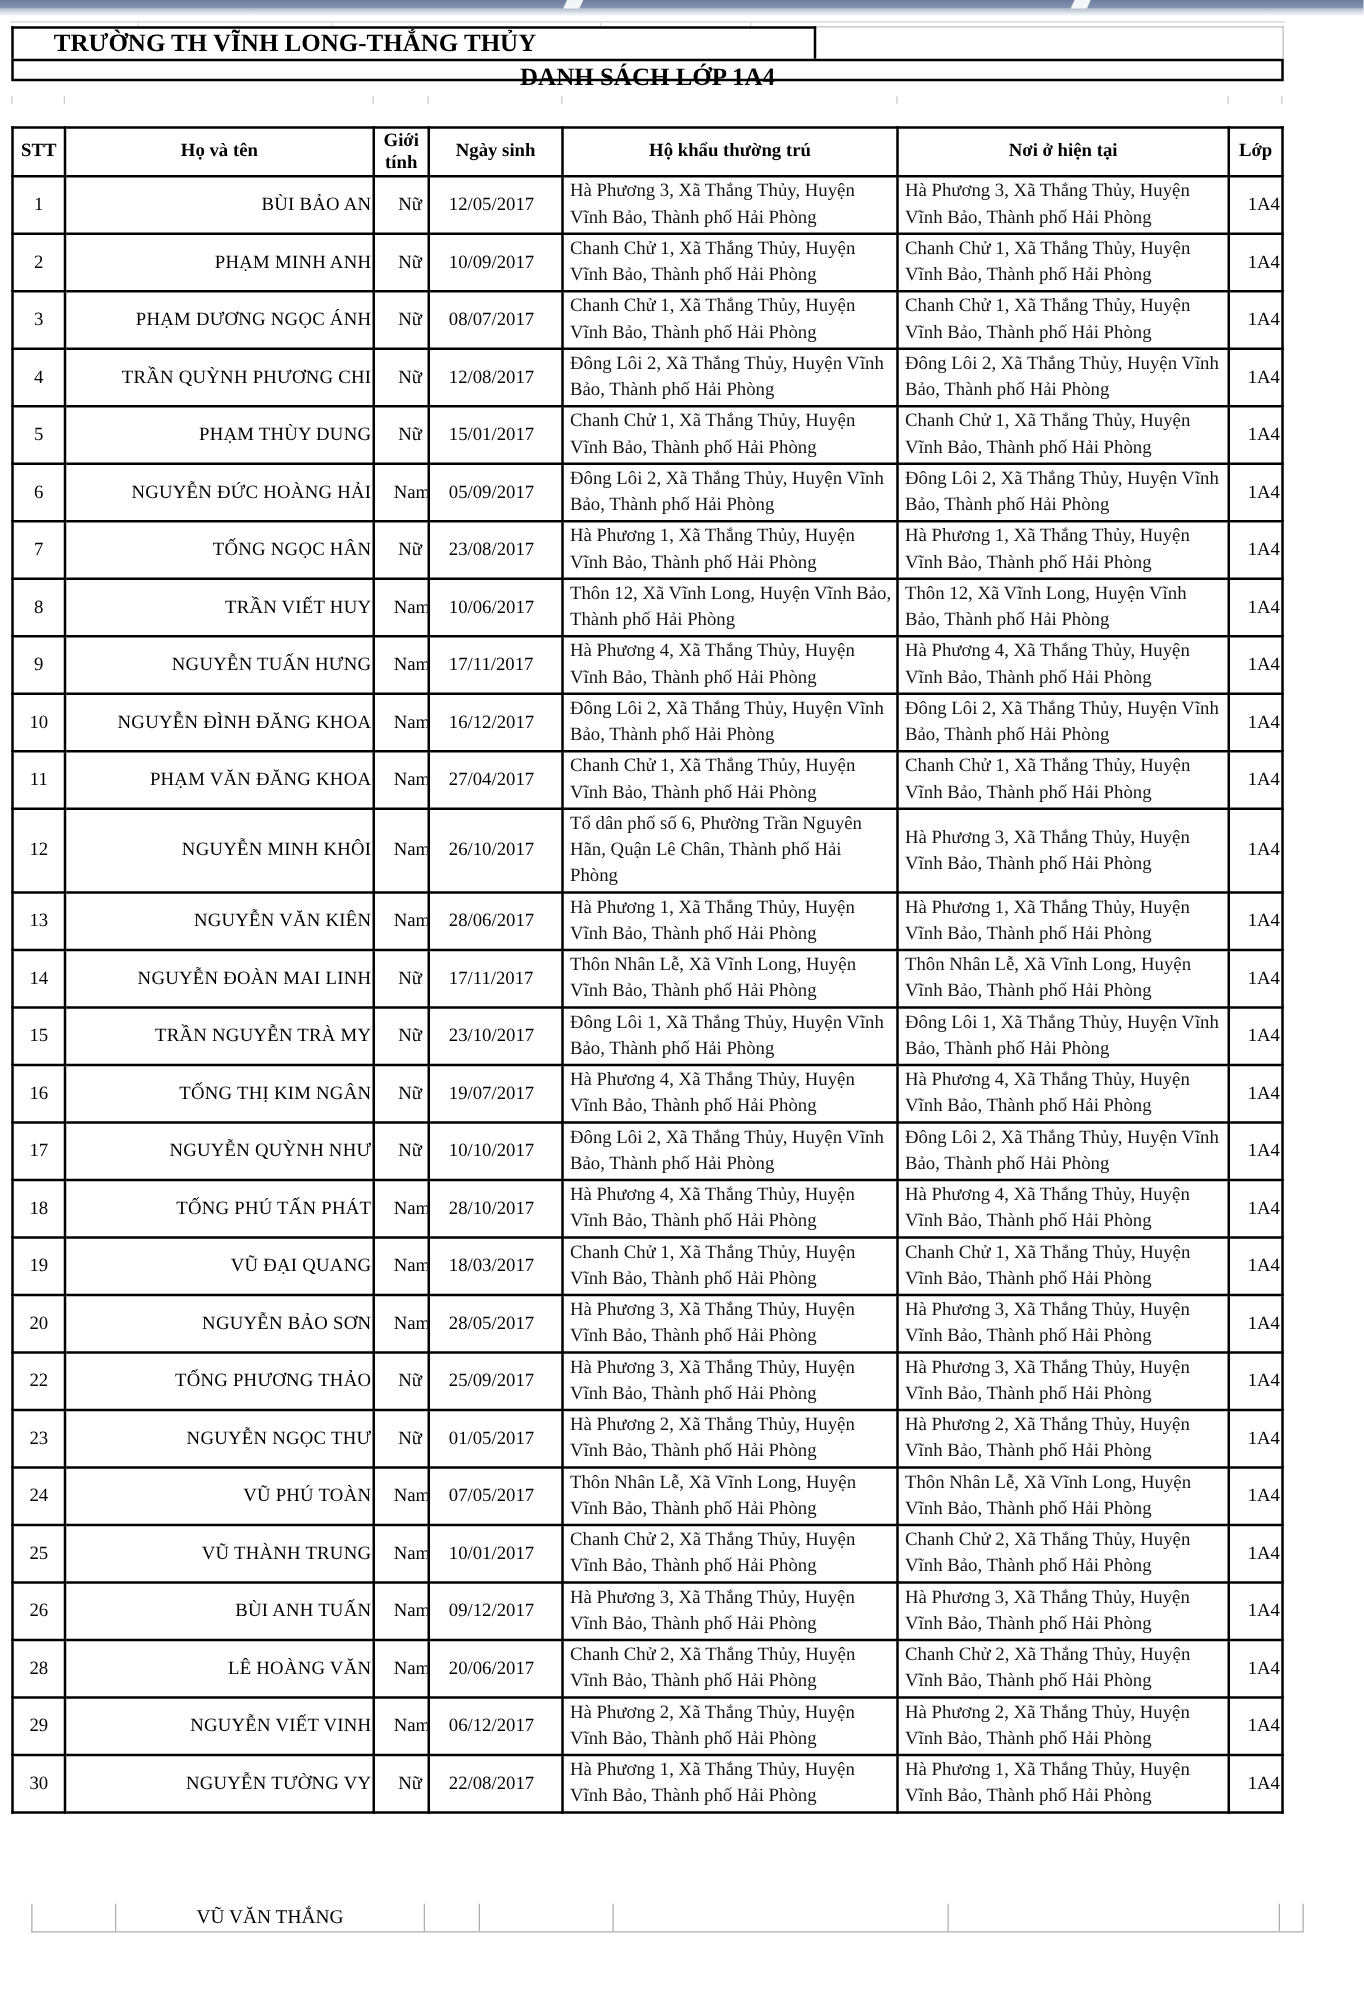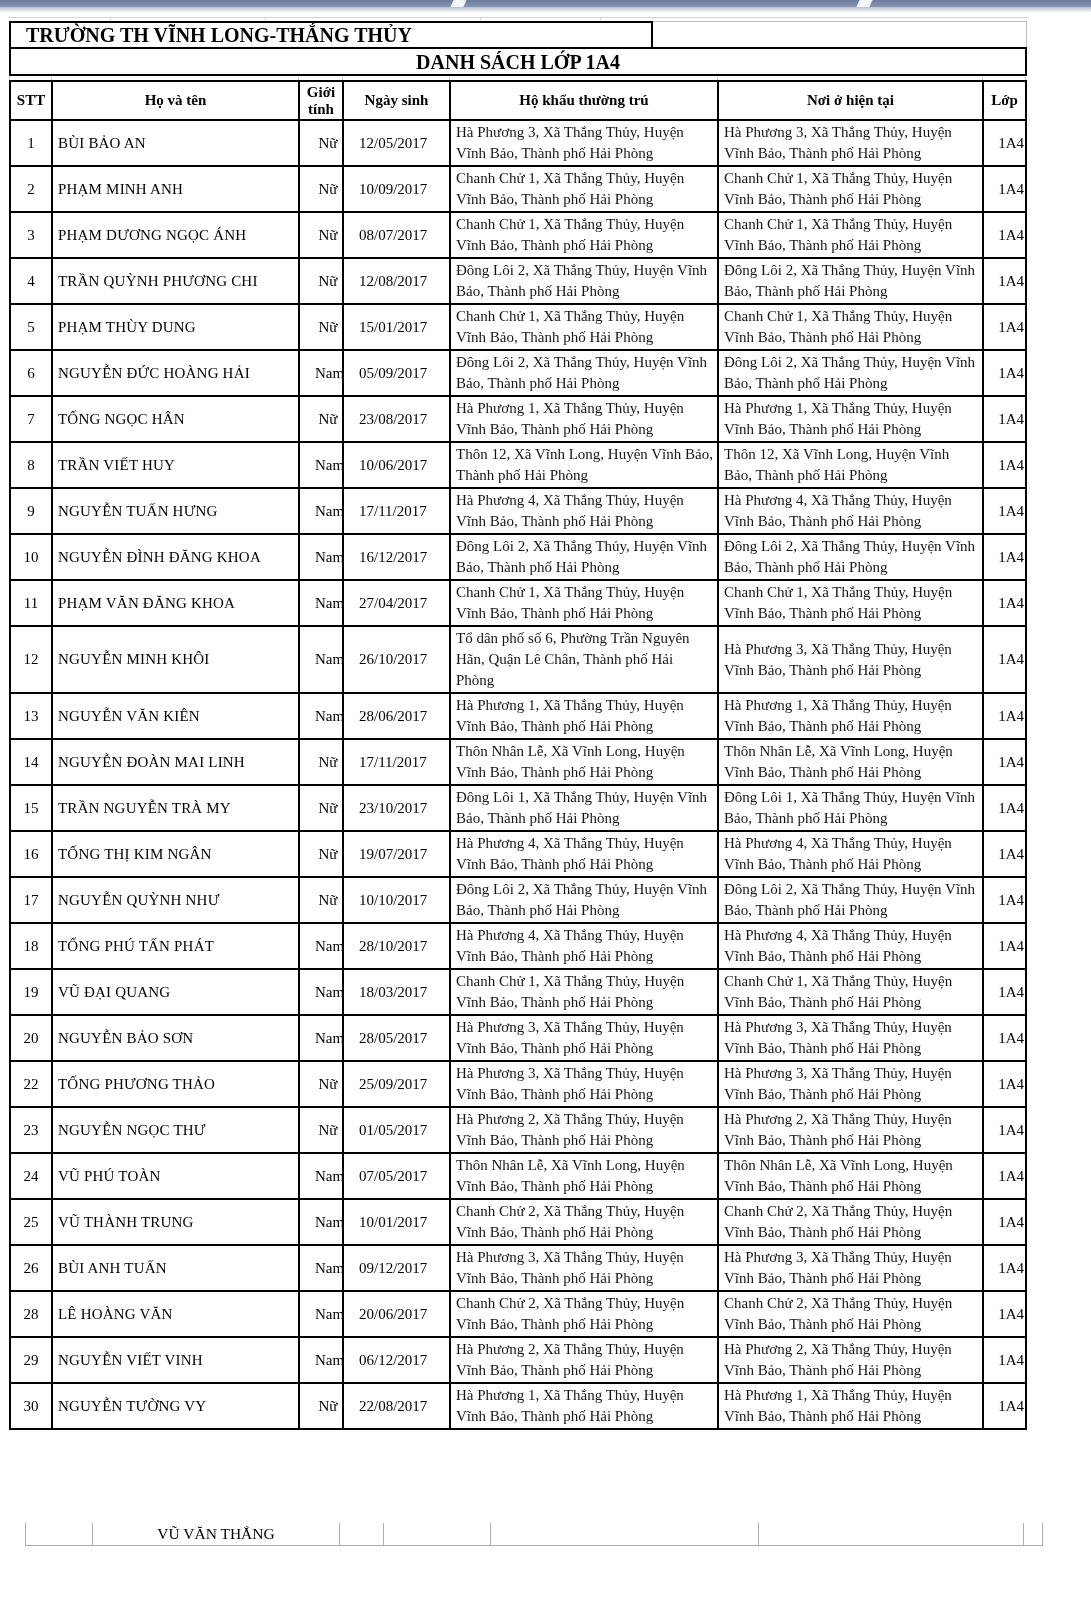--- a/index.html
+++ b/index.html
@@ -17,38 +17,38 @@
   .topfade { position:absolute; left:0; top:7px; width:1091px; height:6px;
     background:linear-gradient(#b6bfd1, rgba(255,255,255,0)); }
   
   .hairline { position:absolute; left:8px; top:17px; width:1020px; height:1px; background:#d3d3d3; }
   .tick { position:absolute; top:18px; width:1px; height:3px; background:#dadada; }
   .tk1{left:110px}.tk2{left:265px}.tk3{left:480px}.tk4{left:600px}
   
   .title-box { position:absolute; left:9px; top:21px; width:1018px; }
   .trow1 { display:flex; height:26px; }
   .school-cell { box-sizing:border-box; width:644px; border:2px solid #000; border-bottom:none;
-    font-weight:bold; font-size:20px; line-height:25px; padding-left:15px; white-space:nowrap; }
+    font-weight:bold; font-size:20px; line-height:25px; padding-left:32px; white-space:nowrap; }
   .empty-cell { box-sizing:border-box; flex:1; border-top:1px solid #bdbdbd; border-right:1px solid #bdbdbd; }
-  .trow2 { box-sizing:border-box; height:29px; border:2px solid #000; font-weight:bold;
+  .trow2 { box-sizing:border-box; height:18px; border:2px solid #000; font-weight:bold;
     font-size:20px; text-align:center; line-height:27px; }
   
   .stick { position:absolute; top:77px; height:6px; width:1px; background:#c9c9c9; }
   .s1{left:9px}.s2{left:51px}.s3{left:298px}.s4{left:342px}.s5{left:449px}.s6{left:717px}.s7{left:982px}.s8{left:1025px}
   
-  table.roster { position:absolute; left:9px; top:80px; width:1018px;
+  table.roster { position:absolute; left:9px; top:101px; width:1018px;
     border-collapse:collapse; table-layout:fixed; }
   .roster th, .roster td { border:2px solid #000; box-sizing:border-box; overflow:hidden; }
   .roster th { font-size:15px; font-weight:bold; line-height:17px; padding:1px 2px;
     text-align:center; vertical-align:middle; }
   .roster thead tr { height:39px; }
   .roster tbody tr { height:46px; }
   .roster td { font-size:15px; vertical-align:middle; }
   .c-stt  { text-align:center; }
-  .c-name { font-size:15.5px; padding-left:5px; letter-spacing:.2px; white-space:nowrap; }
+  .c-name { font-size:15.5px; padding-left:5px; letter-spacing:.2px; white-space:nowrap;text-align:right; }
   .c-gender { text-align:center;padding-left:15px; }
   .c-dob  { padding-left:15px; font-size:15.5px; }
   .c-addr { padding:1px 2px 1px 5px; line-height:21px; color:#151515; }
   .c-class { text-align:right; }
   
   .partial-row { position:absolute; left:25px; width:1018px; height:23px; display:flex;
     box-sizing:border-box; border-bottom:1px solid #adadad; border-left:1px solid #adadad;padding-left:25px; }
   .pcell { box-sizing:border-box; border-right:1px solid #adadad; height:100%; }
   .pc-stt{width:42px}.pc-name{width:247px; text-align:center; font-size:15.5px; line-height:21px;}
   .pc-gender{width:44px}.pc-dob{width:107px}.pc-hk{width:268px}.pc-no{width:265px}.pc-class{flex:1}

